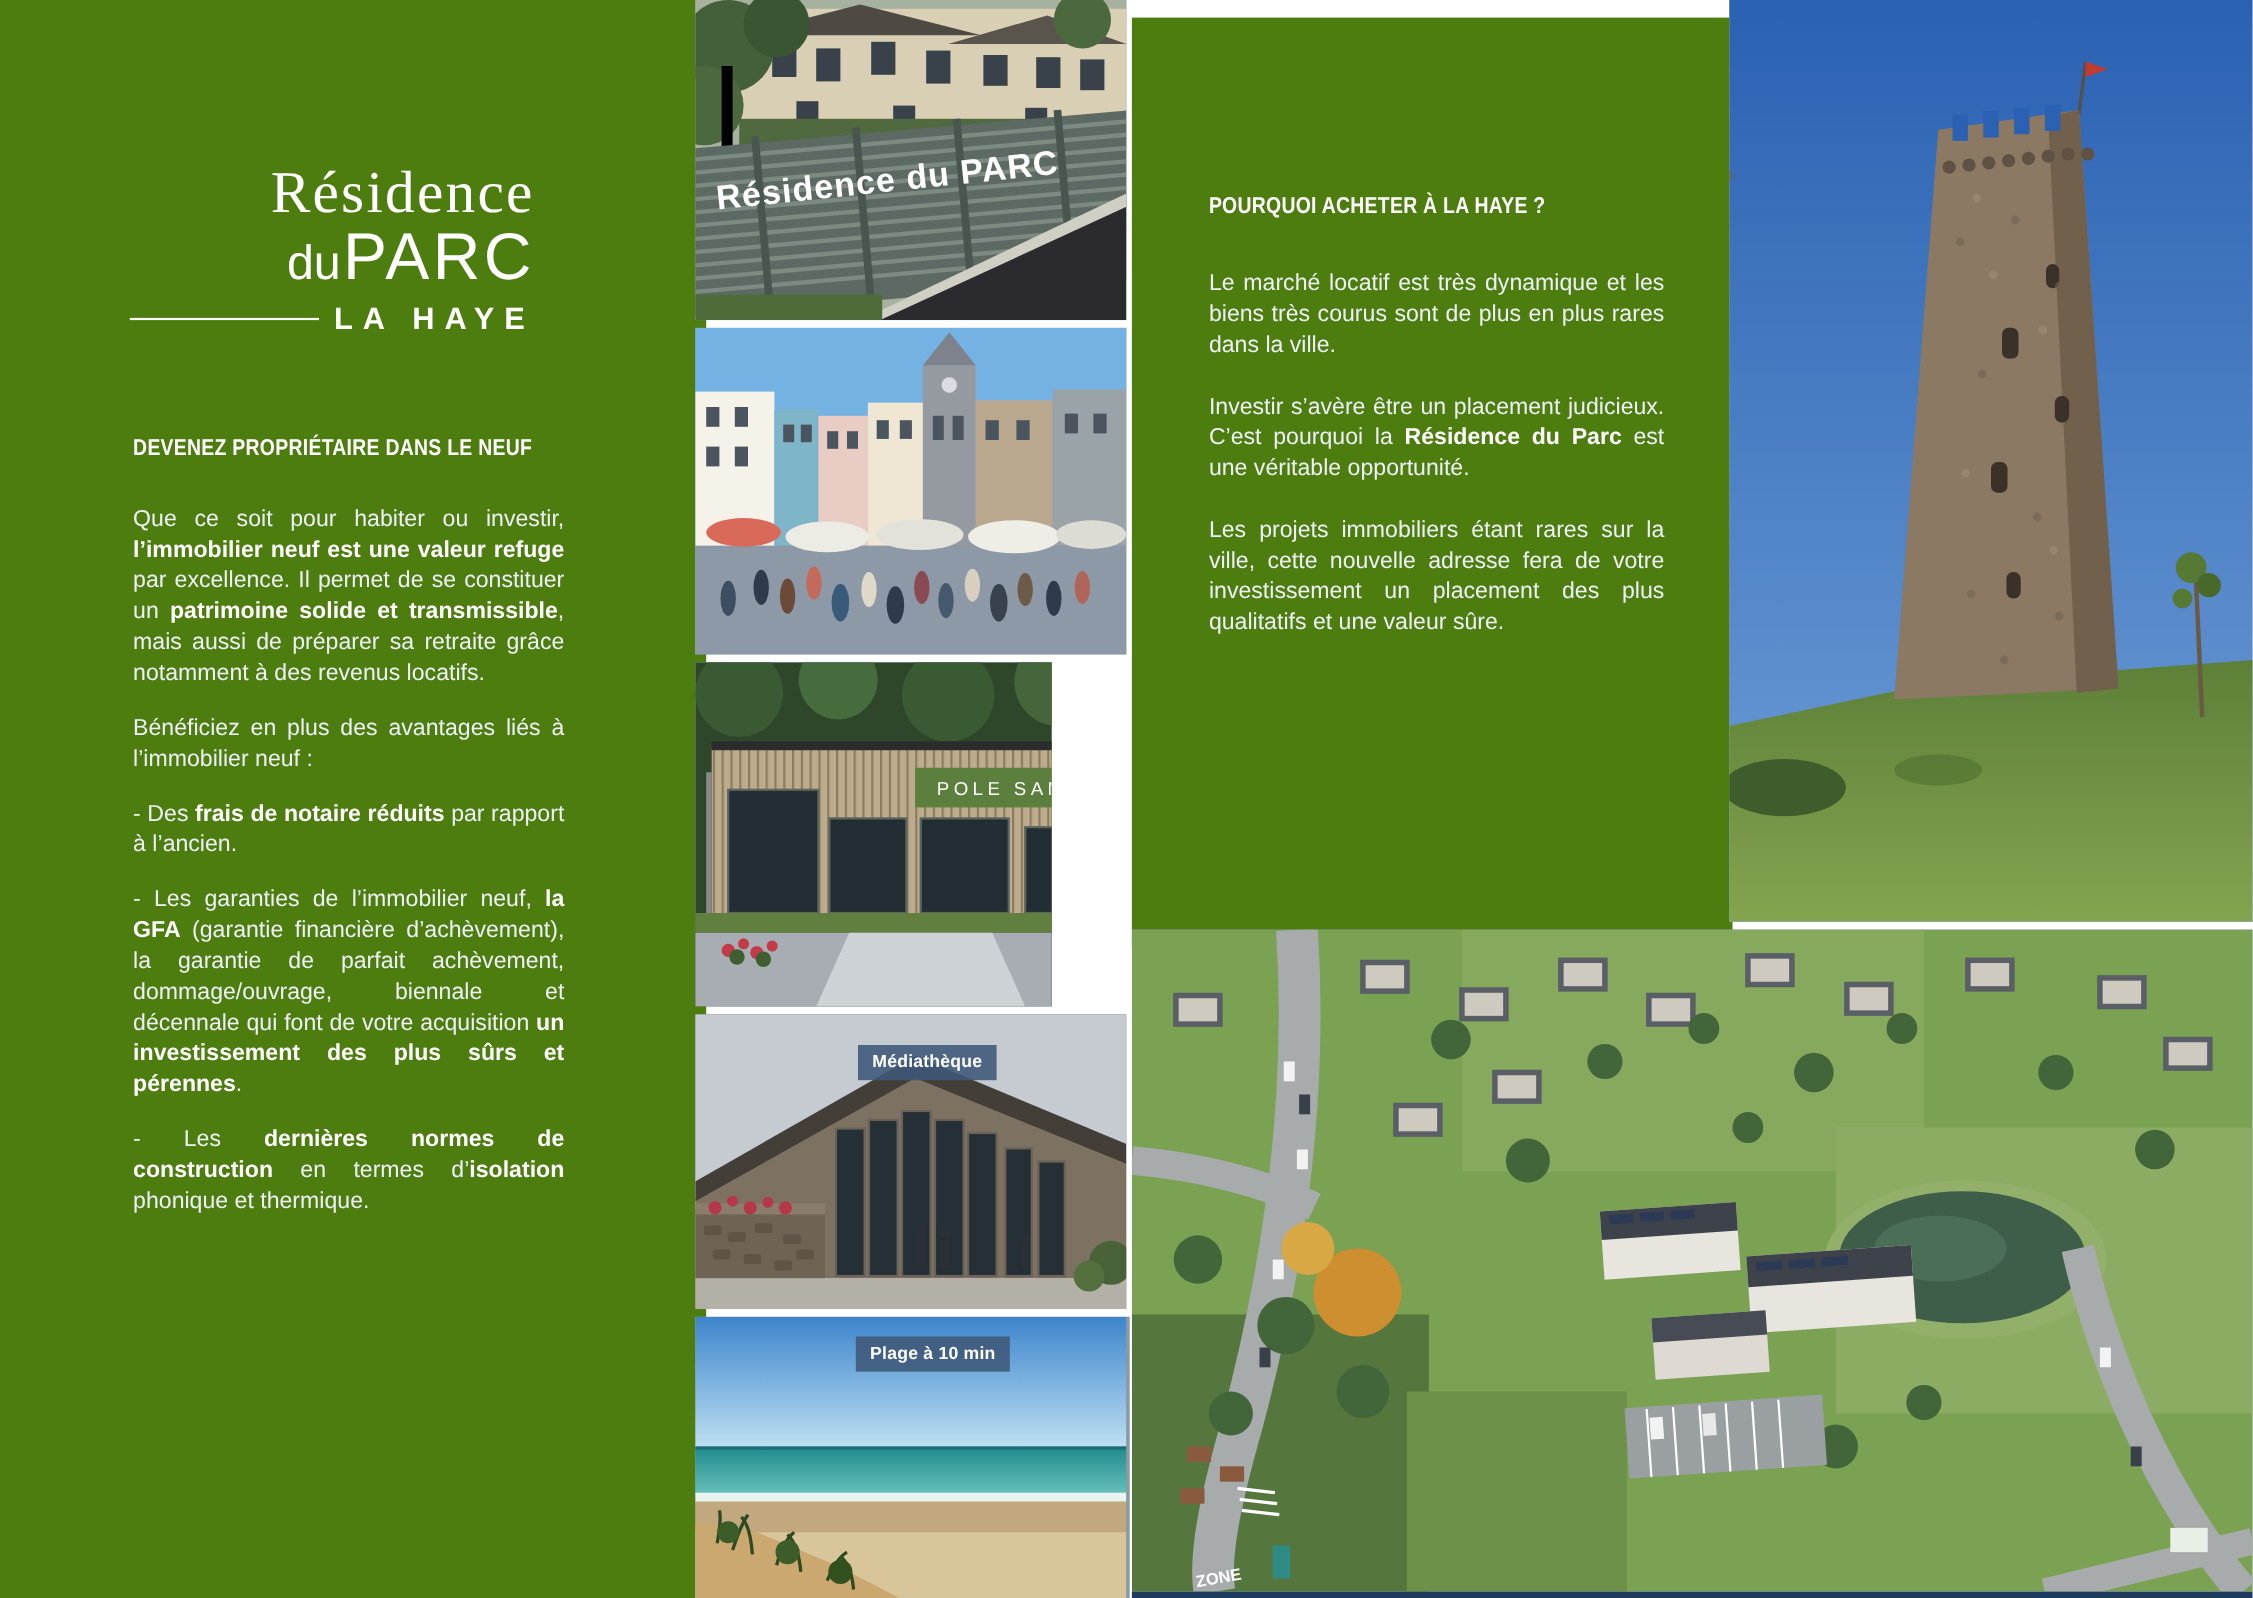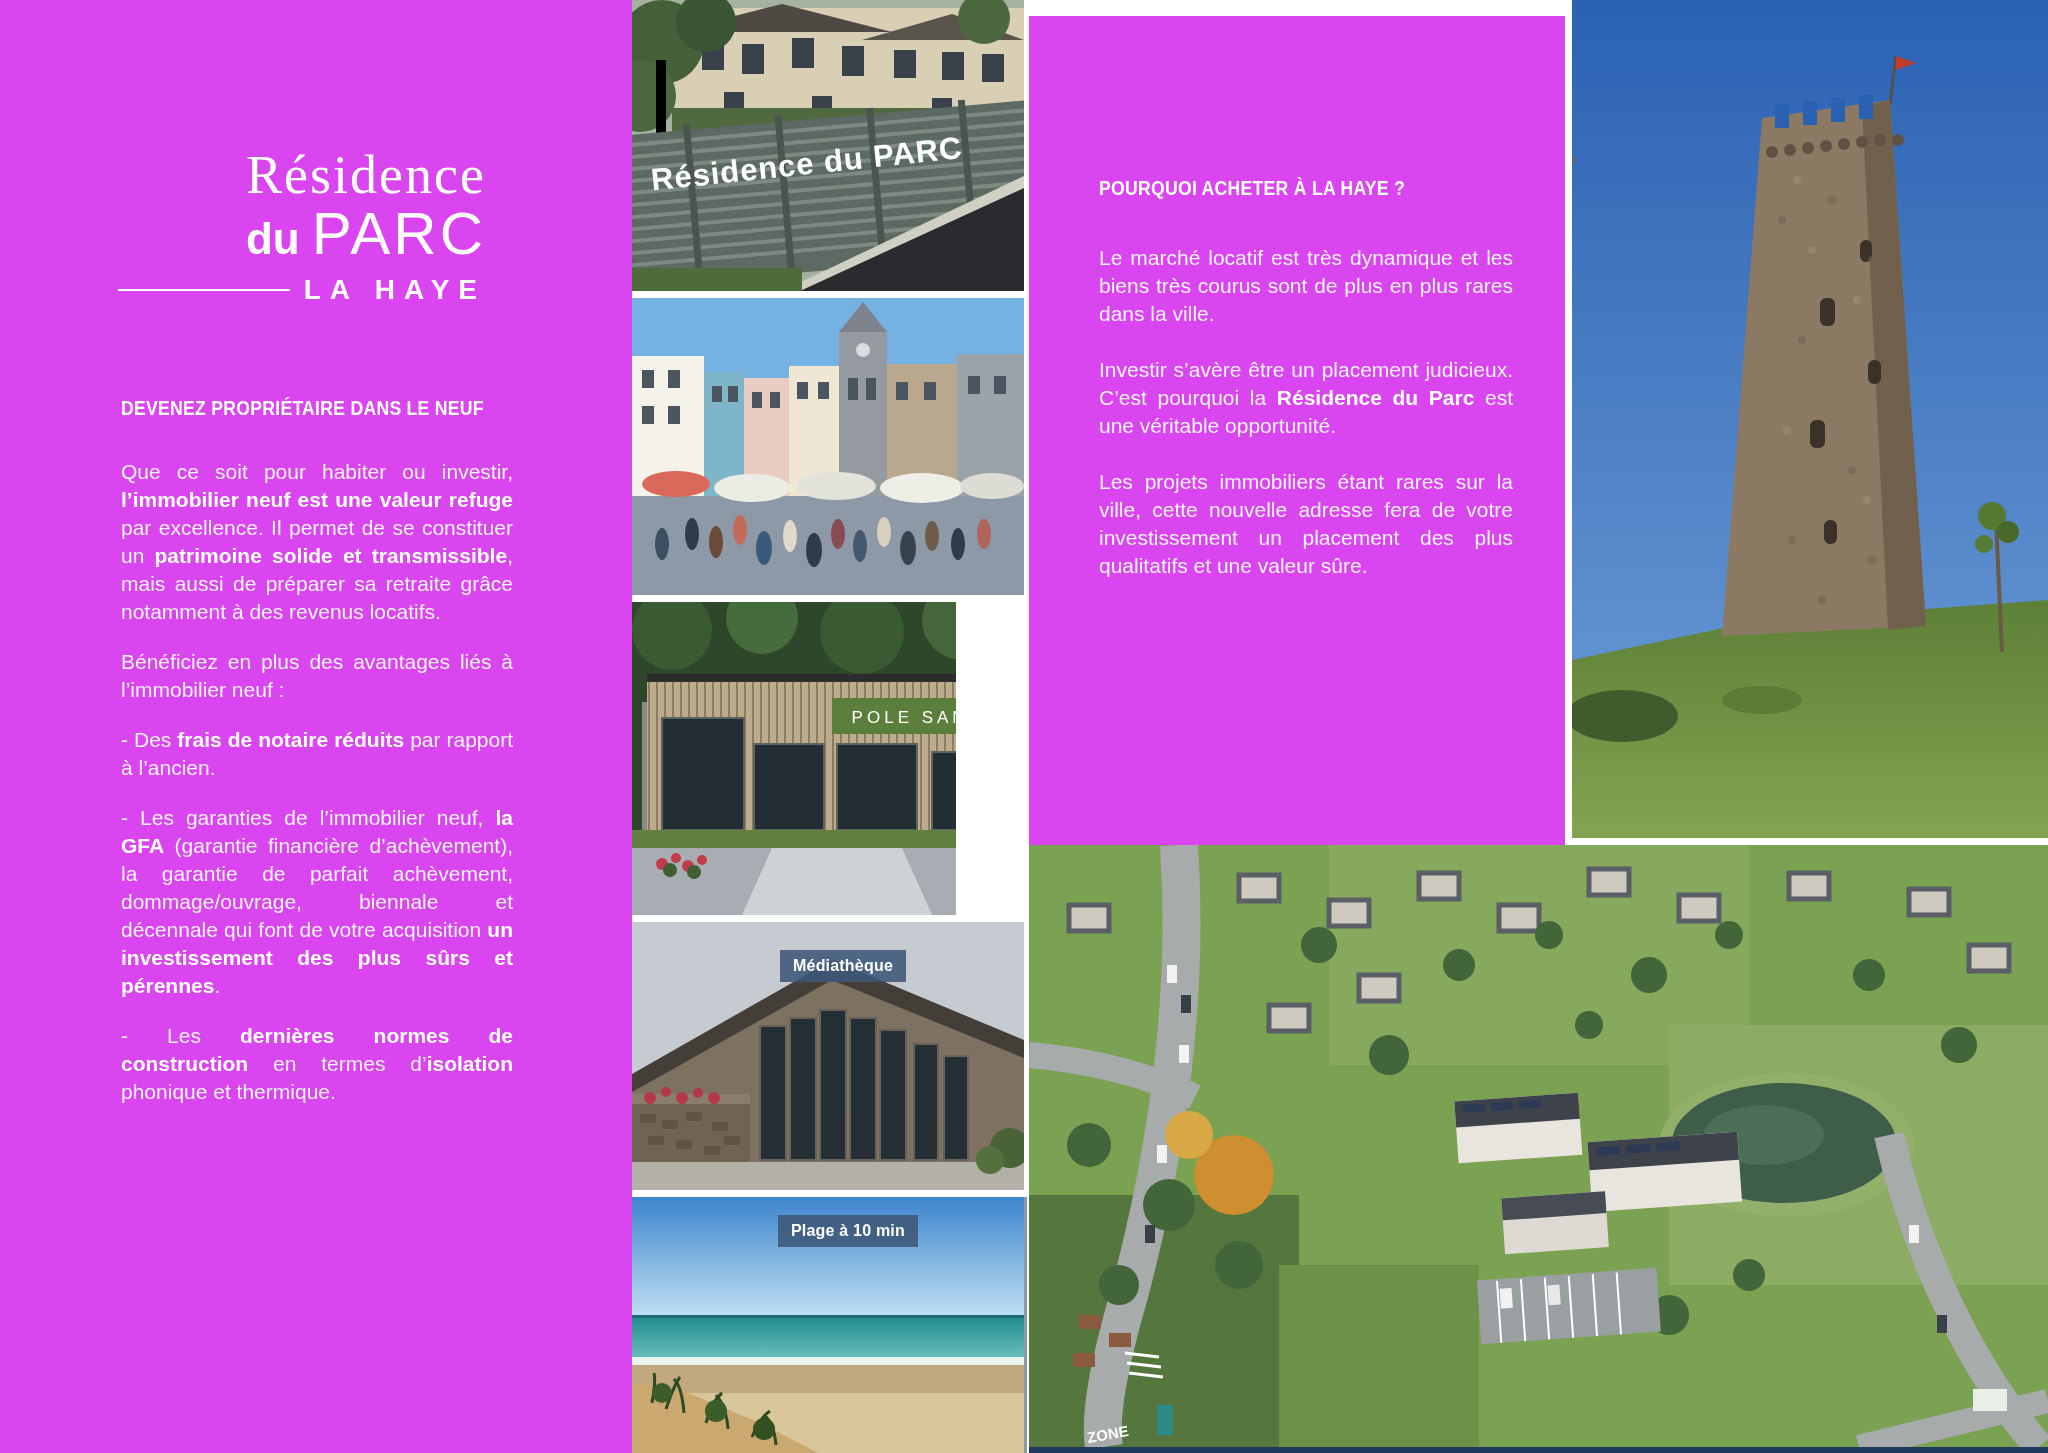--- a/index.html
+++ b/index.html
@@ -1,29 +1,29 @@
 <!DOCTYPE html>
 <html><head>
 <meta charset="utf-8">
 <style>
   html,body{margin:0;padding:0;background:#fff;}
   .page{position:relative;width:2048px;height:1453px;background:#ffffff;overflow:hidden;
         font-family:"Liberation Sans",sans-serif;color:#eef2f6;}
 
   
-  .panel{position:absolute;background:#d946ef;}
+  .panel{position:absolute;background:#4d7c0f;padding-left:10px;}
   .left-panel{left:0;top:0;width:632px;height:1453px;}
   .right-panel{left:1029px;top:0;width:536px;height:845px;margin-top:16px;}
 
   
   .logo{position:absolute;left:118px;top:148px;width:368px;color:#fff;}
   .logo-line1{font-family:"Liberation Serif",serif;font-size:54px;font-weight:400;
               letter-spacing:2px;text-align:right;line-height:1;}
   .logo-line2{display:flex;justify-content:flex-end;align-items:baseline;margin-top:2px;line-height:1;}
-  .logo-du{font-size:44px;font-weight:700;margin-right:12px;}
+  .logo-du{font-size:44px;font-weight:400;margin-right:2px;}
   .logo-parc{font-size:60px;font-weight:300;letter-spacing:3px;}
   .logo-sub{display:flex;align-items:center;margin-top:10px;}
   .logo-rule{flex:1;height:2px;background:#fff;}
   .logo-city{font-size:28px;font-weight:700;letter-spacing:9px;margin-left:14px;}
 
   
   .sec-heading{font-size:21px;font-weight:bold;letter-spacing:.3px;color:#fff;
                transform:scaleX(.84);transform-origin:left center;white-space:nowrap;}
   .left-heading{position:absolute;left:121px;top:396px;}
   .right-heading{position:absolute;left:70px;top:160px;}

